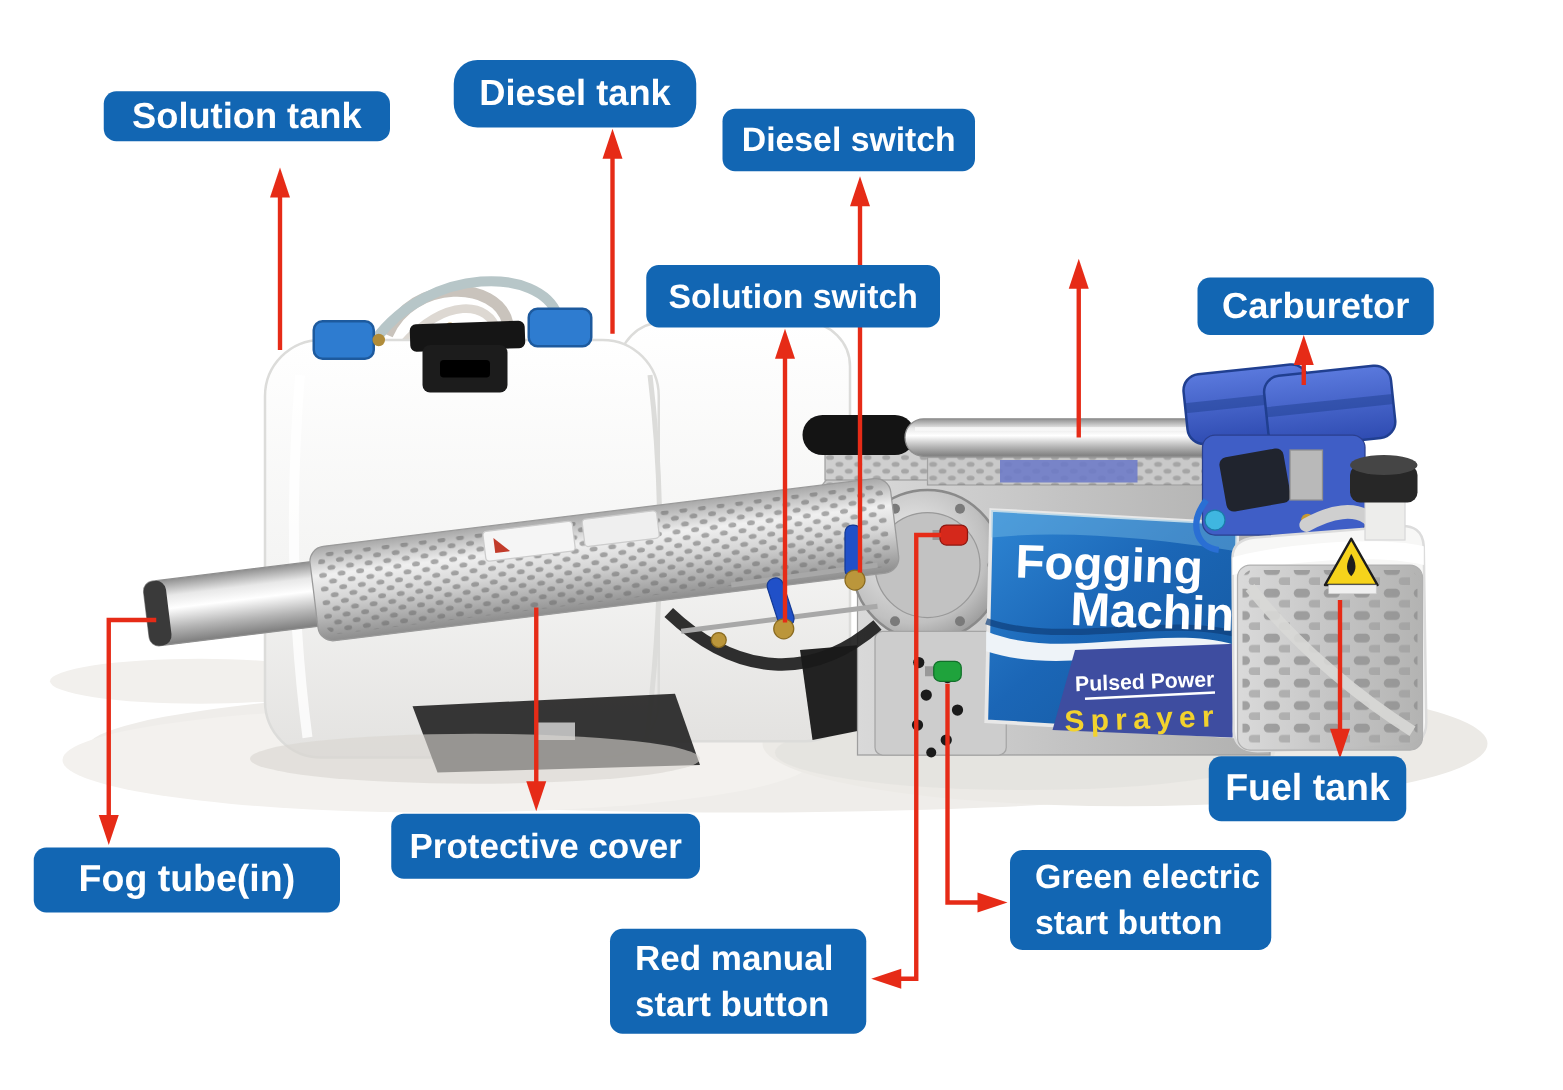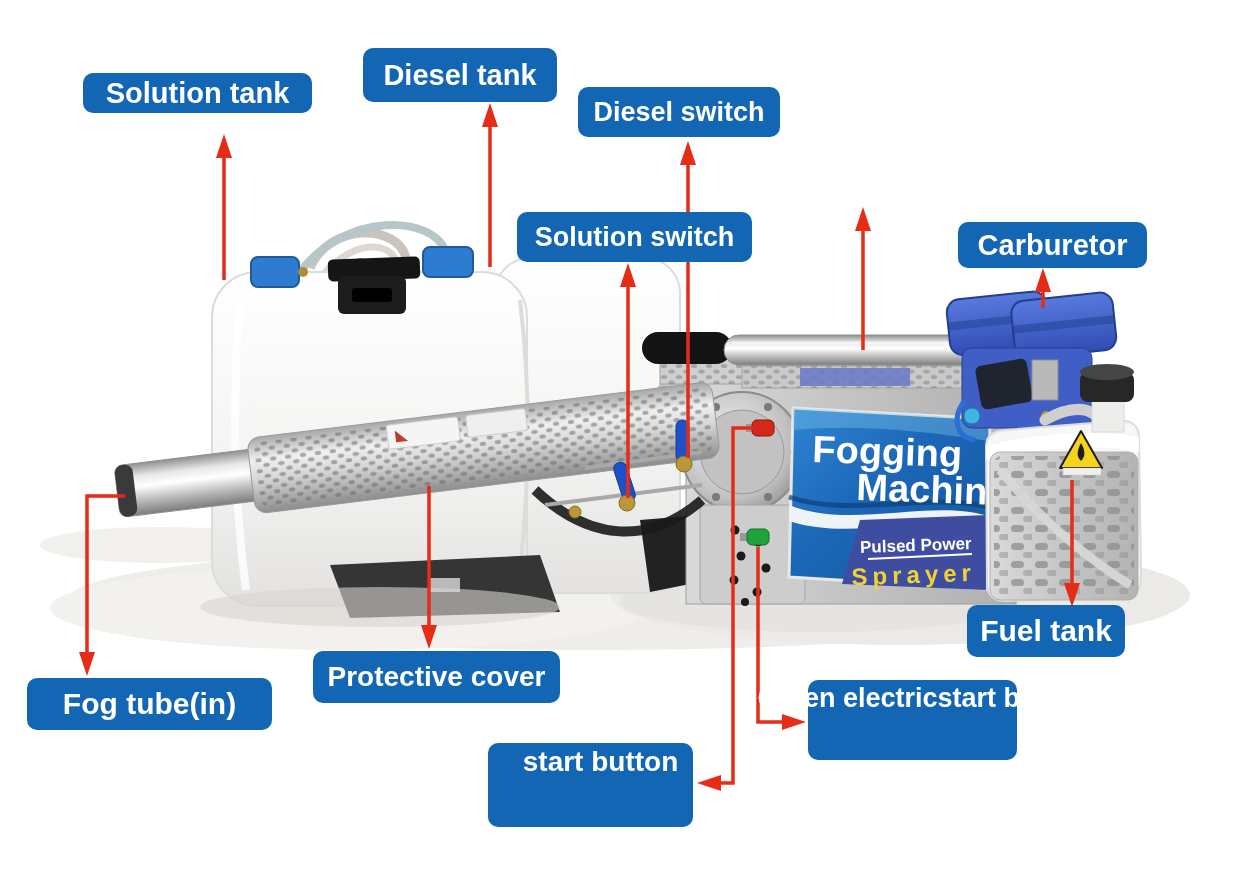--- a/index.html
+++ b/index.html
@@ -12,24 +12,24 @@
     position:relative;width:1250px;height:872px;background:#ffffff;overflow:hidden;
     font-family:"Liberation Sans","DejaVu Sans",sans-serif;
   }
   #machine-art,#arrow-layer{position:absolute;left:0;top:0;}
   #arrow-layer{z-index:5;}
   .label{
     position:absolute;z-index:10;background:var(--label-bg);color:var(--label-text);
     border-radius:10px;display:flex;align-items:center;justify-content:center;
     font-weight:bold;white-space:nowrap;box-sizing:border-box;
   }
-  .label.two-line{flex-direction:row;align-items:flex-start;justify-content:center;padding-left:20px;}
+  .label.two-line{flex-direction:column;align-items:flex-start;justify-content:center;padding-left:20px;}
   .label.two-line span{display:block;line-height:37px;}
   #lbl-solution-tank   {left:83px;  top:73px;  width:229px; height:40px; font-size:29px;}
-  #lbl-diesel-tank     {left:363px; top:48px;  width:194px; height:54px; font-size:29px;}
+  #lbl-diesel-tank     {left:363px; top:48px;  width:194px; height:54px; font-size:29px;border-radius:19px;}
   #lbl-diesel-switch   {left:578px; top:87px;  width:202px; height:50px; font-size:27px;}
   #lbl-solution-switch {left:517px; top:212px; width:235px; height:50px; font-size:27px;}
   #lbl-inflator        {left:748px; top:157px; width:222px; height:48px; font-size:25px;}
   #lbl-carburetor      {left:958px; top:222px; width:189px; height:46px; font-size:29px;}
   #lbl-fuel-tank       {left:967px; top:605px; width:158px; height:52px; font-size:30px;}
   #lbl-fog-tube        {left:27px;  top:678px; width:245px; height:52px; font-size:30px;}
   #lbl-protective-cover{left:313px; top:651px; width:247px; height:52px; font-size:28px;}
   #lbl-red-manual      {left:488px; top:743px; width:205px; height:84px; font-size:28px;}
   #lbl-green-electric  {left:808px; top:680px; width:209px; height:80px; font-size:27px;}
   .arrow-line{stroke:var(--arrow-red);stroke-width:3.5;fill:none;}
@@ -296,20 +296,21 @@
 
   <div class="label" id="lbl-solution-tank">Solution tank</div>
   <div class="label" id="lbl-diesel-tank">Diesel tank</div>
   <div class="label" id="lbl-solution-switch">Solution switch</div>
   <div class="label" id="lbl-diesel-switch">Diesel switch</div>
   <div class="label" id="lbl-carburetor">Carburetor</div>
   <div class="label" id="lbl-fuel-tank">Fuel tank</div>
   <div class="label" id="lbl-fog-tube">Fog tube(in)</div>
   <div class="label" id="lbl-protective-cover">Protective cover</div>
   <div class="label two-line" id="lbl-red-manual">
+    <span>Red manual</span>
     <span>start button</span>
   </div>
   <div class="label two-line" id="lbl-green-electric">
     <span>Green electric</span>
     <span>start button</span>
   </div>
 
 </div>
 
 </body></html>

